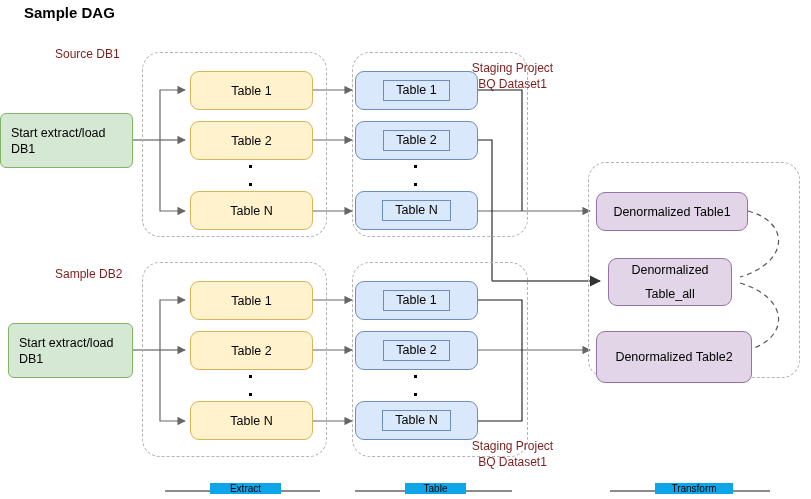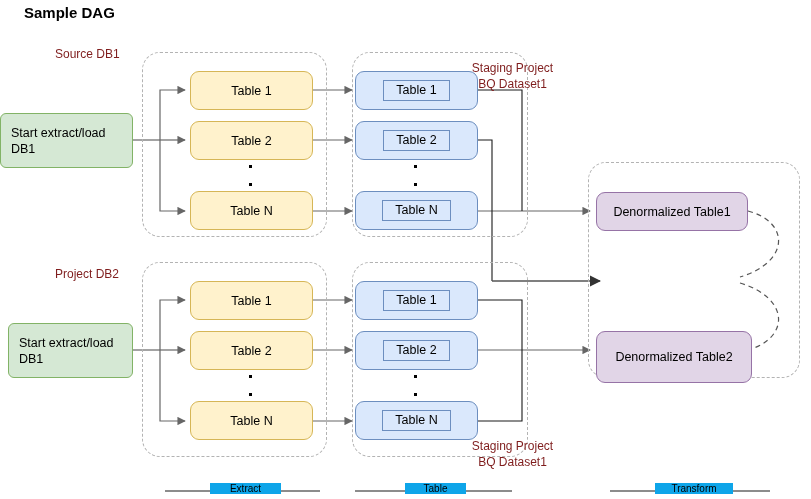--- a/index.html
+++ b/index.html
@@ -183,21 +183,21 @@
     </g>
   </svg>
 
   <div class="group-box" style="left:142px; top:52px; width:185px; height:185px;"></div>
   <div class="group-box" style="left:352px; top:52px; width:176px; height:185px;"></div>
   <div class="group-box" style="left:142px; top:262px; width:185px; height:195px;"></div>
   <div class="group-box" style="left:352px; top:262px; width:176px; height:195px;"></div>
   <div class="group-box" style="left:588px; top:162px; width:212px; height:216px;"></div>
 
   <div class="label" style="left:55px; top:46px;">Source DB1</div>
-  <div class="label" style="left:55px; top:266px;">Project DB2</div>
+  <div class="label" style="left:55px; top:266px;">Sample DB2</div>
   <div class="label label-right" style="left:455px; top:60px; width:115px;">Staging Project
 BQ Dataset1</div>
   <div class="label label-right" style="left:455px; top:438px; width:115px;">Staging Project
 BQ Dataset1</div>
 
   <div class="node node-green" style="left:0px; top:113px; width:133px; height:55px;">Start extract/load
 DB1</div>
   <div class="node node-green" style="left:8px; top:323px; width:125px; height:55px;">Start extract/load
 DB1</div>
 
@@ -240,20 +240,24 @@
   <div class="node node-blue" style="left:355px; top:401px; width:123px; height:39px;">
     <span class="inner-box">Table N</span>
   </div>
   <div class="dots" style="left:413px; top:375px; width:5px; height:21px;">
     <span class="dot"></span>
     <span class="dot"></span>
   </div>
 
   <div class="node node-purple" style="left:596px; top:192px; width:152px; height:39px;">Denormalized Table1</div>
 
+  <div class="node node-purple two-line" style="left:608px; top:258px; width:124px; height:48px;">
+    <span>Denormalized</span>
+    <span>Table_all</span>
+  </div>
 
   <div class="node node-purple" style="left:596px; top:331px; width:156px; height:52px;">Denormalized Table2</div>
 
   <div class="phase-label" style="left:210px; top:483px; width:65px;">Extract</div>
   <div class="phase-label" style="left:405px; top:483px; width:55px;">Table</div>
   <div class="phase-label" style="left:655px; top:483px; width:72px;">Transform</div>
 
 </div>
 
 </body></html>

